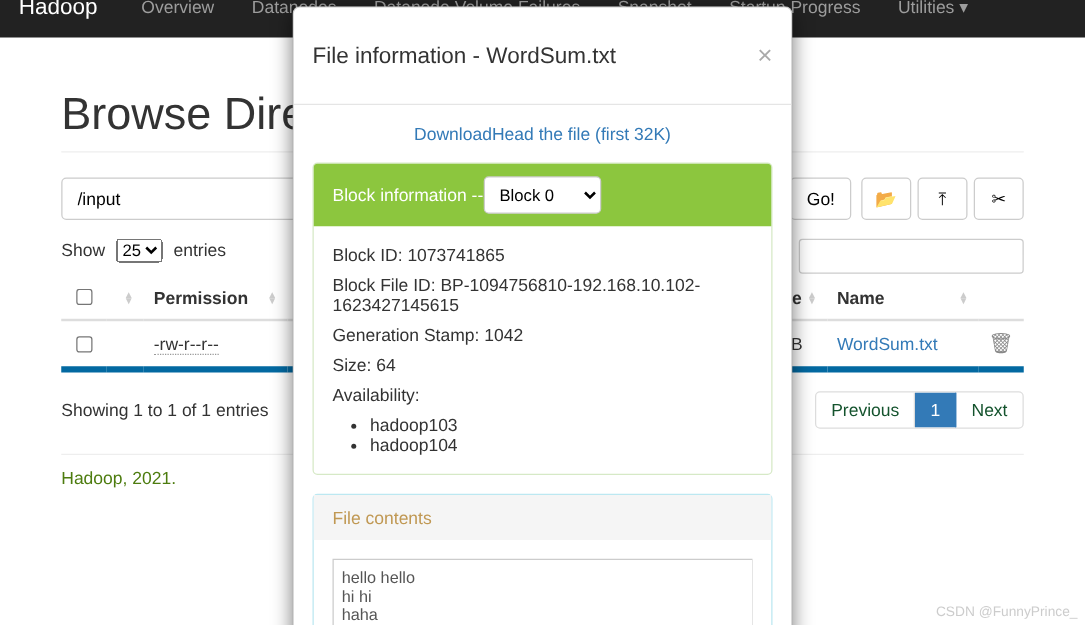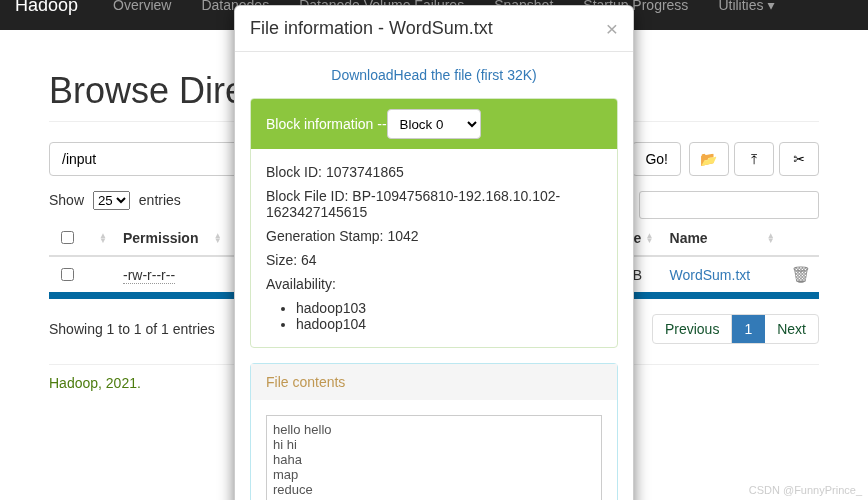--- a/index.html
+++ b/index.html
@@ -73,21 +73,21 @@
   .search-row { float: right; }
   .search-row input { border: 1px solid #ccc; padding: 4px 8px; margin-left: 5px; width: 180px; height: 28px; border-radius: 3px;}
   table {
     width: 100%;
     border-collapse: collapse;
     margin-top: 10px;
   }
   th, td {
     padding: 8px;
     text-align: left;
-    border-bottom: 7px solid #0369a1;
+    border-bottom: 5px solid #0369a1;
   }
   th {
     border-bottom: 2px solid #ddd;
     font-weight: 700;
     position: relative;
     cursor: pointer;
   }
   .sort-arrows {
     position: absolute;
     right: 8px;
@@ -120,21 +120,21 @@
   }
   .modal {
     background: #fff;
     border: 1px solid rgba(0,0,0,.2);
     border-radius: 6px;
     box-shadow: 0 5px 15px rgba(0,0,0,.5);
     width: 400px;
     margin-top: 5px;
   }
   .modal-header {
-    padding: 12px 15px;
+    padding: 28px 15px;
     border-bottom: 1px solid #e5e5e5;
     display: flex;
     justify-content: space-between;
     align-items: center;
   }
   .modal-header h4 { margin: 0; font-size: 18px; font-weight: 500;}
   .modal-close { font-size: 21px; color: #aaa; cursor: pointer; line-height: 1;}
   .modal-body { padding: 15px; }
   .modal-links {
     display: flex;

